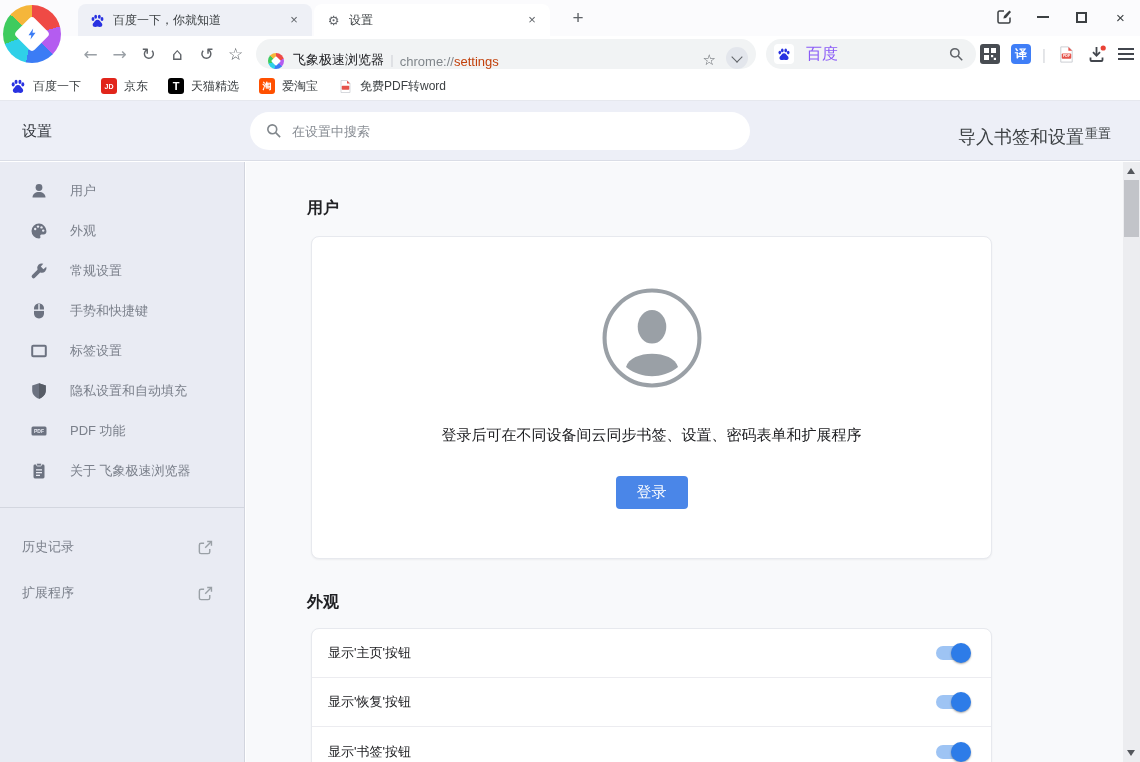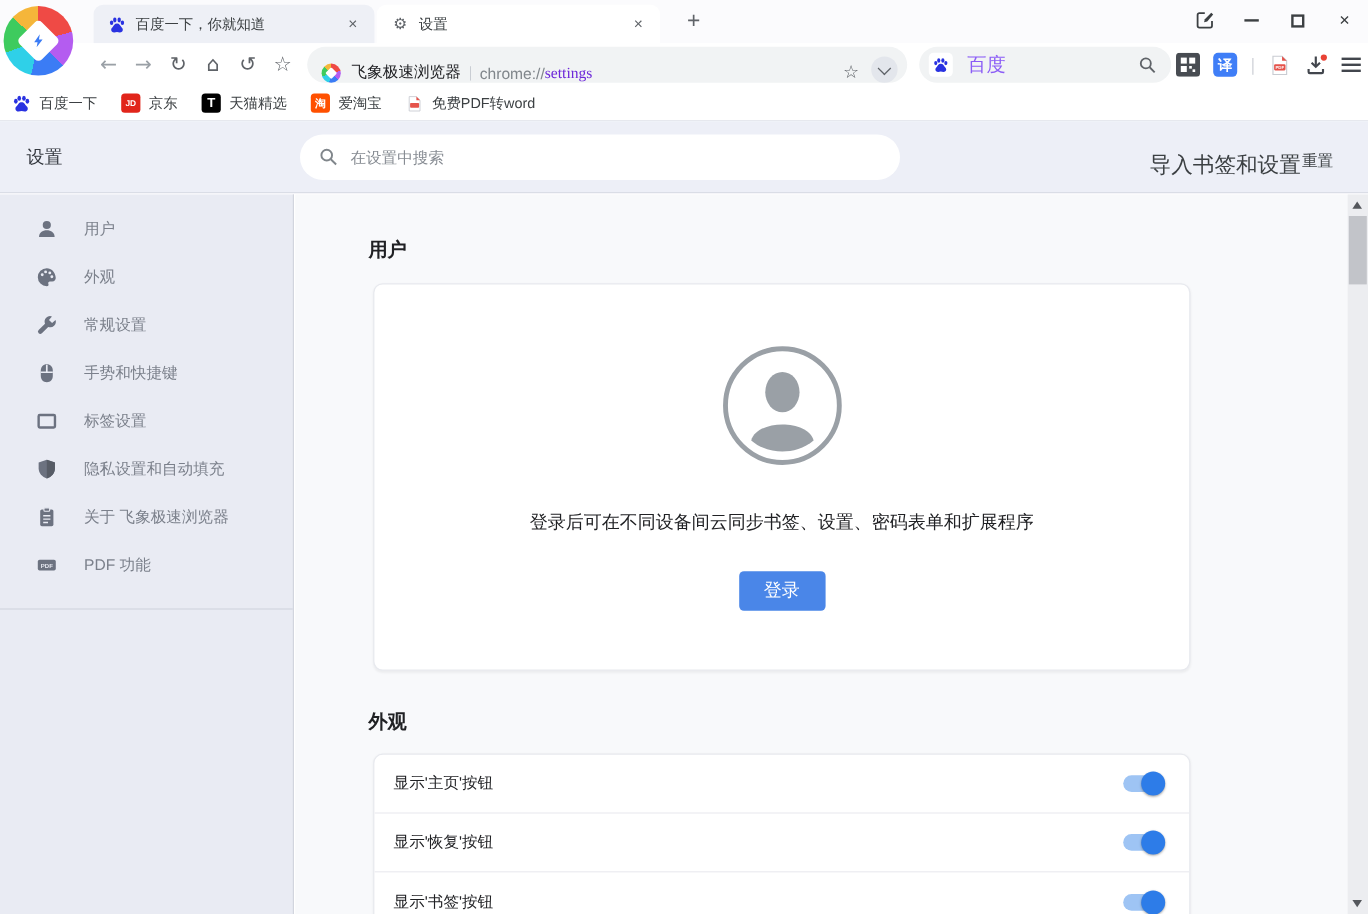--- a/index.html
+++ b/index.html
@@ -35,21 +35,21 @@
   .navbtns { position:absolute; left:76px; top:0; height:36px; display:flex; align-items:center; }
   .navbtn { width:29px; text-align:center; font-size:17px; color:#5f6368; font-family:"DejaVu Sans", sans-serif; }
   .navbtn.dim { color:#9aa0a6; }
   .omnibox { position:absolute; left:256px; top:3px; width:500px; height:30px; background:#f1f3f4; border-radius:15px; display:flex; align-items:flex-end; padding:0 8px 0 12px; }
   .omnibox .mini-logo { width:16px; height:16px; border-radius:50%; flex:0 0 auto; position:relative;
           background:conic-gradient(from 20deg,#ef4a45 0 55deg,#b45cf0 55deg 115deg,#3b7cf5 115deg 172deg,#2fd0e8 172deg 230deg,#3ecb5e 230deg 292deg,#f5b63a 292deg 340deg,#ef4a45 340deg 360deg); }
   .omnibox .mini-logo i { position:absolute; left:50%; top:50%; width:7px; height:7px; background:#fff; transform:translate(-50%,-50%) rotate(45deg); border-radius:1px; }
   .omnibox .site { margin-left:9px; font-size:13px; color:#202124; }
   .omnibox .osep { margin:0 2px; font-size:12px; color:#c3c7ce; }
   .omnibox .scheme { font-size:13px; color:#80868b; }
-  .omnibox .path { font-size:13px; color:#6d28d9;font-family:Liberation Serif, serif; }
+  .omnibox .path { font-size:13px; color:#c2410c; }
   .omnibox .ostar { margin-left:auto; font-size:15px; color:#5f6368; font-family:"DejaVu Sans", sans-serif; }
   .omnibox .ochev { margin-left:10px; width:22px; height:22px; border-radius:50%; background:#e3e6ec; position:relative; }
   .omnibox .ochev::after { content:""; position:absolute; left:7px; top:6px; width:7px; height:7px; border-right:1.7px solid #5f6368; border-bottom:1.7px solid #5f6368; transform:rotate(45deg); }
   .searchbox { position:absolute; left:766px; top:3px; width:210px; height:30px; background:#f1f3f4; border-radius:15px; display:flex; align-items:center; padding:0 12px 0 8px; }
   .searchbox .eng-ico { width:20px; height:20px; background:#fff; border-radius:4px; display:flex; align-items:center; justify-content:center; }
   .searchbox .ename { margin-left:12px; font-size:16px; color:#8b5cf6; flex:1; }
   .searchbox svg { flex:0 0 auto; color:#5f6368; }
   .tool-icons { position:absolute; right:6px; top:0; height:36px; display:flex; align-items:center; gap:11px; }
   .ti { display:flex; align-items:center; justify-content:center; }
   .ti-translate { width:20px; height:20px; background:#3f7ef7; border-radius:4px; color:#fff; font-size:12px; font-weight:bold; }
@@ -312,36 +312,54 @@
         <span>标签设置</span>
       </div>
       <div class="side-item">
         <svg class="sicon" viewBox="0 0 18 18" fill="#6c7280">
             <path d="M9 1.2l6.8 2.3v4.8c0 4.2-2.9 7.2-6.8 8.5-3.9-1.3-6.8-4.3-6.8-8.5V3.5z"></path>
             <path d="M9 1.2l6.8 2.3v4.8c0 4.2-2.9 7.2-6.8 8.5z" fill="#575c66"></path>
           </svg>
         <span>隐私设置和自动填充</span>
       </div>
       <div class="side-item">
+        <svg class="sicon" viewBox="0 0 18 18">
+            <rect x="1.5" y="4.5" width="15" height="9" rx="1.5" fill="#6c7280"></rect>
+            <text x="9" y="11.4" text-anchor="middle" font-size="5" fill="#e9ebf3" font-weight="bold">PDF</text>
+          </svg>
+        <span>PDF 功能</span>
+      </div>
+      <div class="side-item">
         <svg class="sicon" viewBox="0 0 18 18" fill="#6c7280">
             <rect x="3.5" y="2.5" width="11" height="14" rx="1.4"></rect>
             <rect x="6.6" y="1.2" width="4.8" height="2.8" rx="0.8" stroke="#e9ebf3" stroke-width="0.9" fill="#6c7280"></rect>
             <path d="M6 7.8h6M6 10.6h6M6 13.4h4" stroke="#e9ebf3" stroke-width="1.2"></path>
           </svg>
         <span>关于 飞象极速浏览器</span>
       </div>
-      <div class="side-item">
-        <svg class="sicon" viewBox="0 0 18 18">
-            <rect x="1.5" y="4.5" width="15" height="9" rx="1.5" fill="#6c7280"></rect>
-            <text x="9" y="11.4" text-anchor="middle" font-size="5" fill="#e9ebf3" font-weight="bold">PDF</text>
-          </svg>
-        <span>PDF 功能</span>
-      </div>
     </div>
     <div class="side-divider"></div>
+    <div class="side-links">
+      <div class="side-link">
+        <span>历史记录</span>
+        <svg class="ext" width="17" height="17" viewBox="0 0 18 18" fill="none" stroke="#9aa0a6" stroke-width="1.5">
+            <path d="M7.5 4.5H4.3a1.8 1.8 0 0 0-1.8 1.8v7.4a1.8 1.8 0 0 0 1.8 1.8h7.4a1.8 1.8 0 0 0 1.8-1.8v-3.2"></path>
+            <path d="M10.8 2.7h4.5v4.5"></path>
+            <path d="M15 3l-6.3 6.3"></path>
+          </svg>
+      </div>
+      <div class="side-link">
+        <span>扩展程序</span>
+        <svg class="ext" width="17" height="17" viewBox="0 0 18 18" fill="none" stroke="#9aa0a6" stroke-width="1.5">
+            <path d="M7.5 4.5H4.3a1.8 1.8 0 0 0-1.8 1.8v7.4a1.8 1.8 0 0 0 1.8 1.8h7.4a1.8 1.8 0 0 0 1.8-1.8v-3.2"></path>
+            <path d="M10.8 2.7h4.5v4.5"></path>
+            <path d="M15 3l-6.3 6.3"></path>
+          </svg>
+      </div>
+    </div>
   </div>
 
   <div class="main">
     <div class="h-section h-user">用户</div>
     <div class="card card-user">
       <svg class="avatar" width="102" height="102" viewBox="0 0 100 100">
           <circle cx="50" cy="50" r="46.5" fill="none" stroke="#9aa0a6" stroke-width="4"></circle>
           <ellipse cx="50" cy="39" rx="14" ry="16.5" fill="#9aa0a6"></ellipse>
           <path d="M24.5 78.5C29 61 71 61 75.5 78.5 68 85 58 87.5 50 87.5S32 85 24.5 78.5z" fill="#9aa0a6"></path>
         </svg>

